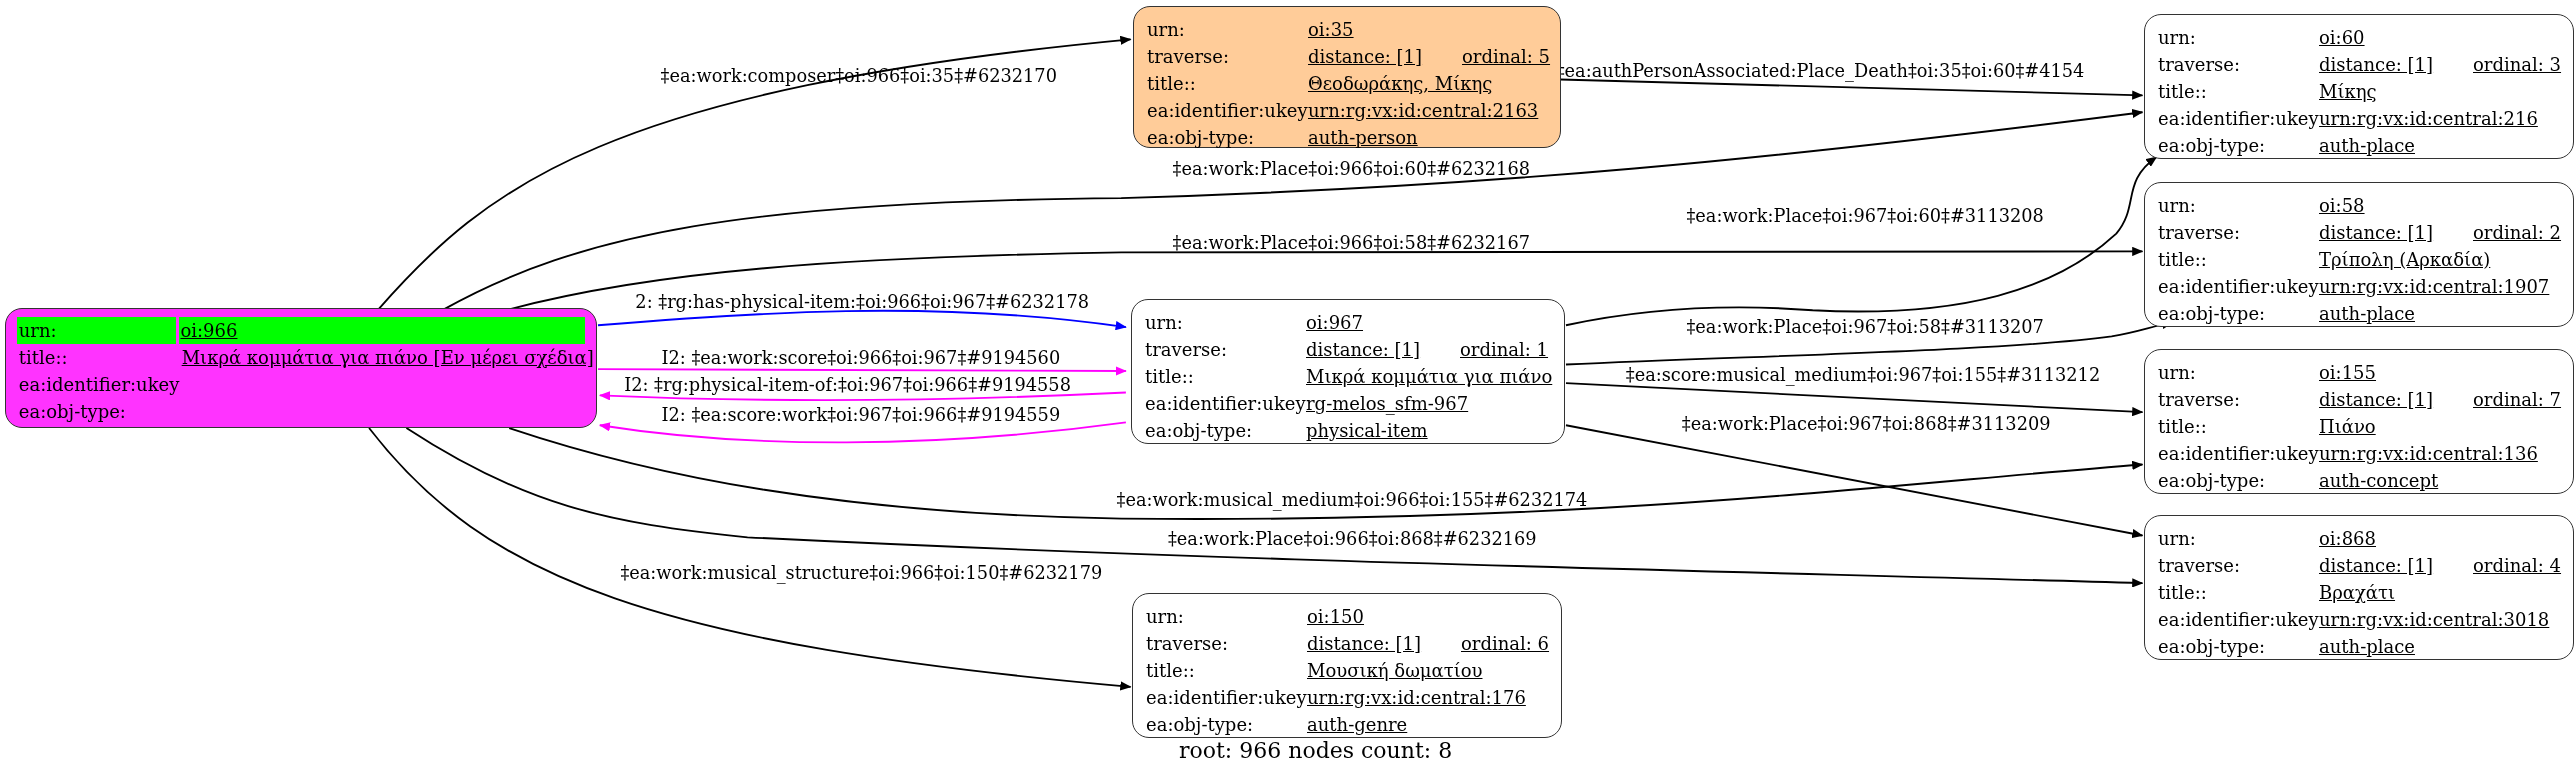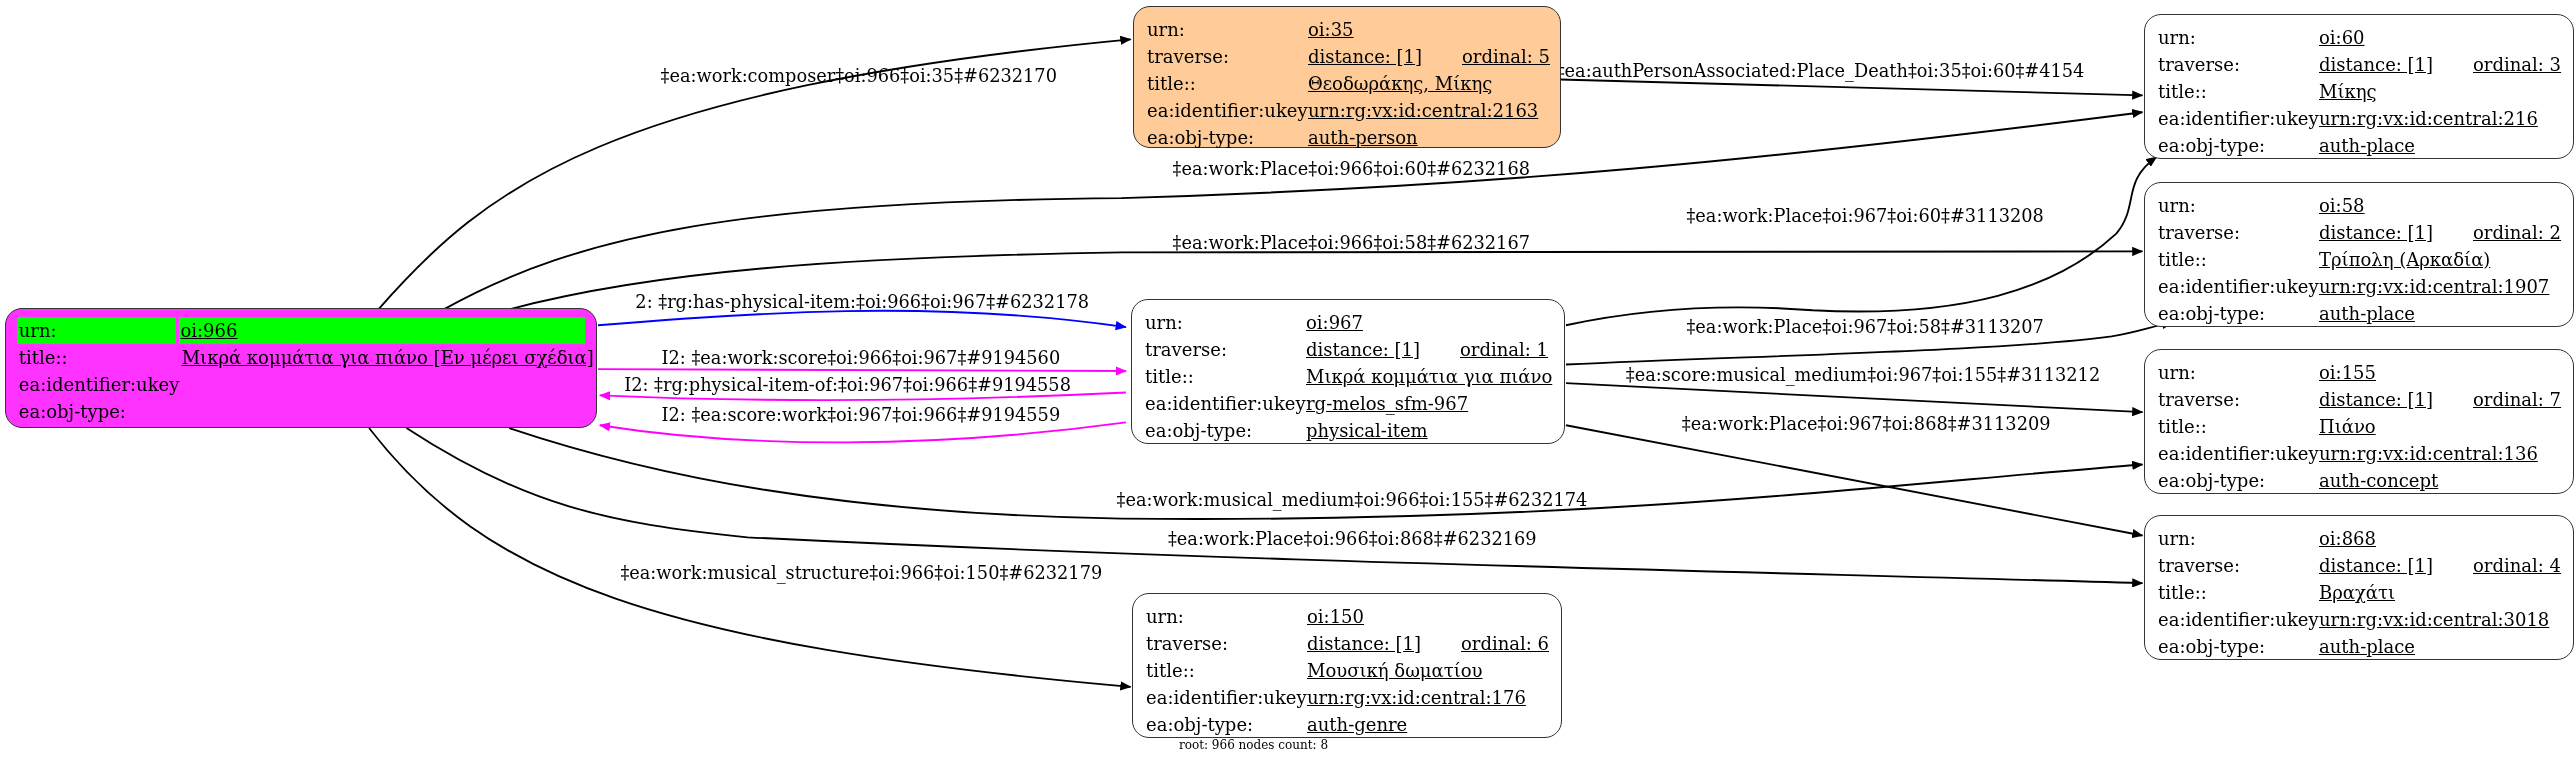--- a/index.html
+++ b/index.html
@@ -14,21 +14,21 @@
     .node.root .row { height: 27px; }
     .k { width: 161px; flex: none; }
     .v { flex: 1; display: flex; text-decoration: underline; }
     .v .dist { width: 154px; flex: none; }
     .node.root .row.hl .k, .node.root .row.hl .v { background: #00ff00; }
     .node.root .row.hl .k { margin-right: 3.7px; padding-left: 1.9px; width: 157px; }
     .node.root .row.hl .v { padding-left: 1px; }
     .node.root .k { padding-left: 1.9px; }
     .node.root .v { padding-left: 1.9px; }
     .elabel { font-size: 19px; fill: #000; font-family: "DejaVu Serif", "Liberation Serif", serif; }
-    .footer { position: absolute; font-size: 12px; color: #000; white-space: nowrap; }
+    .footer { position: absolute; font-size: 22px; color: #000; white-space: nowrap; }
   </style>
 </head>
 <body>
 
 <svg id="graph" width="2576" height="771" viewBox="0 0 2757 825">
   <defs>
     <marker id="ah-black" markerWidth="12" markerHeight="10" refX="11" refY="5" orient="auto" markerUnits="userSpaceOnUse">
       <path d="M0,0 L12,5 L0,10 z" fill="#000"></path>
     </marker>
     <marker id="ah-blue" markerWidth="12" markerHeight="10" refX="11" refY="5" orient="auto" markerUnits="userSpaceOnUse">

